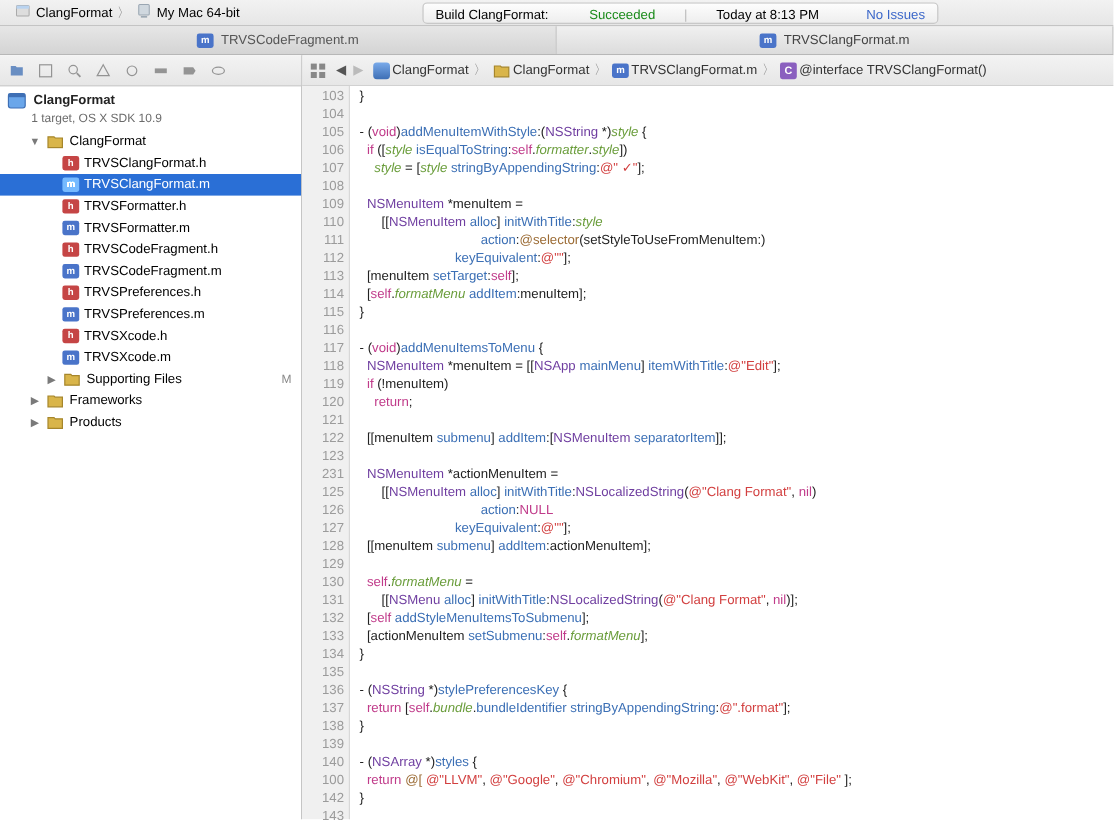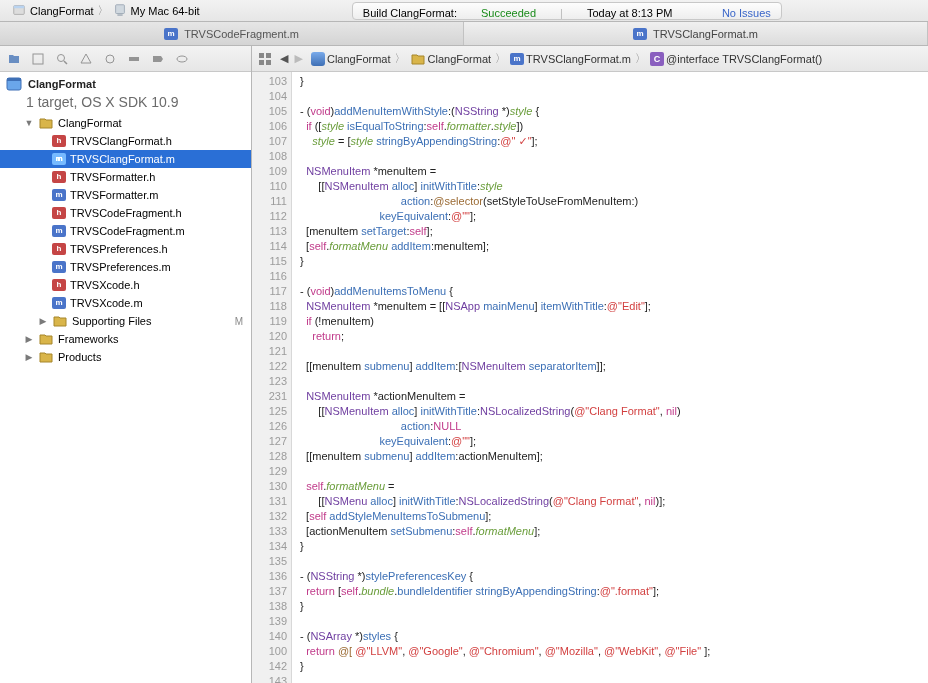--- a/index.html
+++ b/index.html
@@ -3,39 +3,39 @@
 <meta charset="utf-8">
 <style>
 * { margin:0; padding:0; box-sizing:border-box; font-family:"Lucida Grande","Helvetica Neue",sans-serif; font-size:11px; }
 body { background:#fff; width:928px; height:683px; overflow:hidden; }
 
 
 .statusbar { height:22px; background:linear-gradient(#f2f2f2,#e6e6e6); border-bottom:1px solid #b7b7b7; display:flex; align-items:center; padding:0 6px; gap:6px; }
 .statusbar .scheme { display:flex; align-items:center; gap:4px; padding:0 6px; height:18px; }
 .statusbar .scheme .sep { color:#888; }
 .statusbar .bcap { display:flex; align-items:flex-end; gap:24px; background:linear-gradient(#fdfdfd,#eee); border:1px solid #c8c8c8; border-radius:4px; height:18px; padding:0 10px; margin-left:auto; margin-right:auto; min-width:430px; }
-.statusbar .succeeded { color:#1a8b1a; }
+.statusbar .succeeded { color:#1a8b1a;margin-left:10px; }
 .statusbar .noissues { color:#3a66c9; margin-left:auto; }
 .statusbar .divider { color:#bbb; }
 .icon-sq { width:14px; height:14px; display:inline-block; }
 
 
 .tabbar { height:24px; display:flex; background:#e5e5e5; border-bottom:1px solid #b7b7b7; }
 .tab { flex:1; display:flex; align-items:center; justify-content:center; gap:6px; border-right:1px solid #c2c2c2; background:linear-gradient(#f0f0f0,#dcdcdc); color:#444; }
 .tab.inactive { background:linear-gradient(#e6e6e6,#d4d4d4); color:#555; }
 
 
 .main { display:flex; height:calc(683px - 22px - 24px); }
 .sidebar { width:252px; border-right:1px solid #b7b7b7; background:#fff; display:flex; flex-direction:column; }
 .side-toolbar { height:26px; background:linear-gradient(#f3f3f3,#e6e6e6); border-bottom:1px solid #c8c8c8; display:flex; align-items:center; padding:0 6px; gap:8px; }
 .side-toolbar .ticon { width:16px; height:16px; display:flex; align-items:center; justify-content:center; opacity:.75; }
 
 .proj-header { padding:4px 6px 2px 6px; display:flex; align-items:center; gap:6px; }
 .proj-header .name { font-weight:bold; color:#222; }
-.proj-sub { padding:0 6px 4px 26px; color:#6b6b6b; font-size:14px; }
+.proj-sub { padding:0 6px 4px 26px; color:#6b6b6b; font-size:10px; }
 
 .tree { overflow:auto; flex:1; }
 .row { display:flex; align-items:center; height:18px; padding-left:6px; gap:4px; cursor:default; }
 .row.sel { background:#2a6fd6; color:#fff; }
 .row.sel .tri, .row.sel .ficon { filter:brightness(1.6); }
 .tri { width:10px; text-align:center; color:#7a7a7a; font-size:9px; }
 .ficon { width:16px; height:14px; display:flex; align-items:center; justify-content:center; }
 .ficon.folder svg { fill:#d9b54a; stroke:#a6862b; }
 .ficon.h { background:#c54545; color:#fff; font-size:8px; font-weight:bold; border-radius:2px; width:14px; height:12px; line-height:12px; text-align:center; }
 .ficon.m { background:#4a74c9; color:#fff; font-size:8px; font-weight:bold; border-radius:2px; width:14px; height:12px; line-height:12px; text-align:center; }

